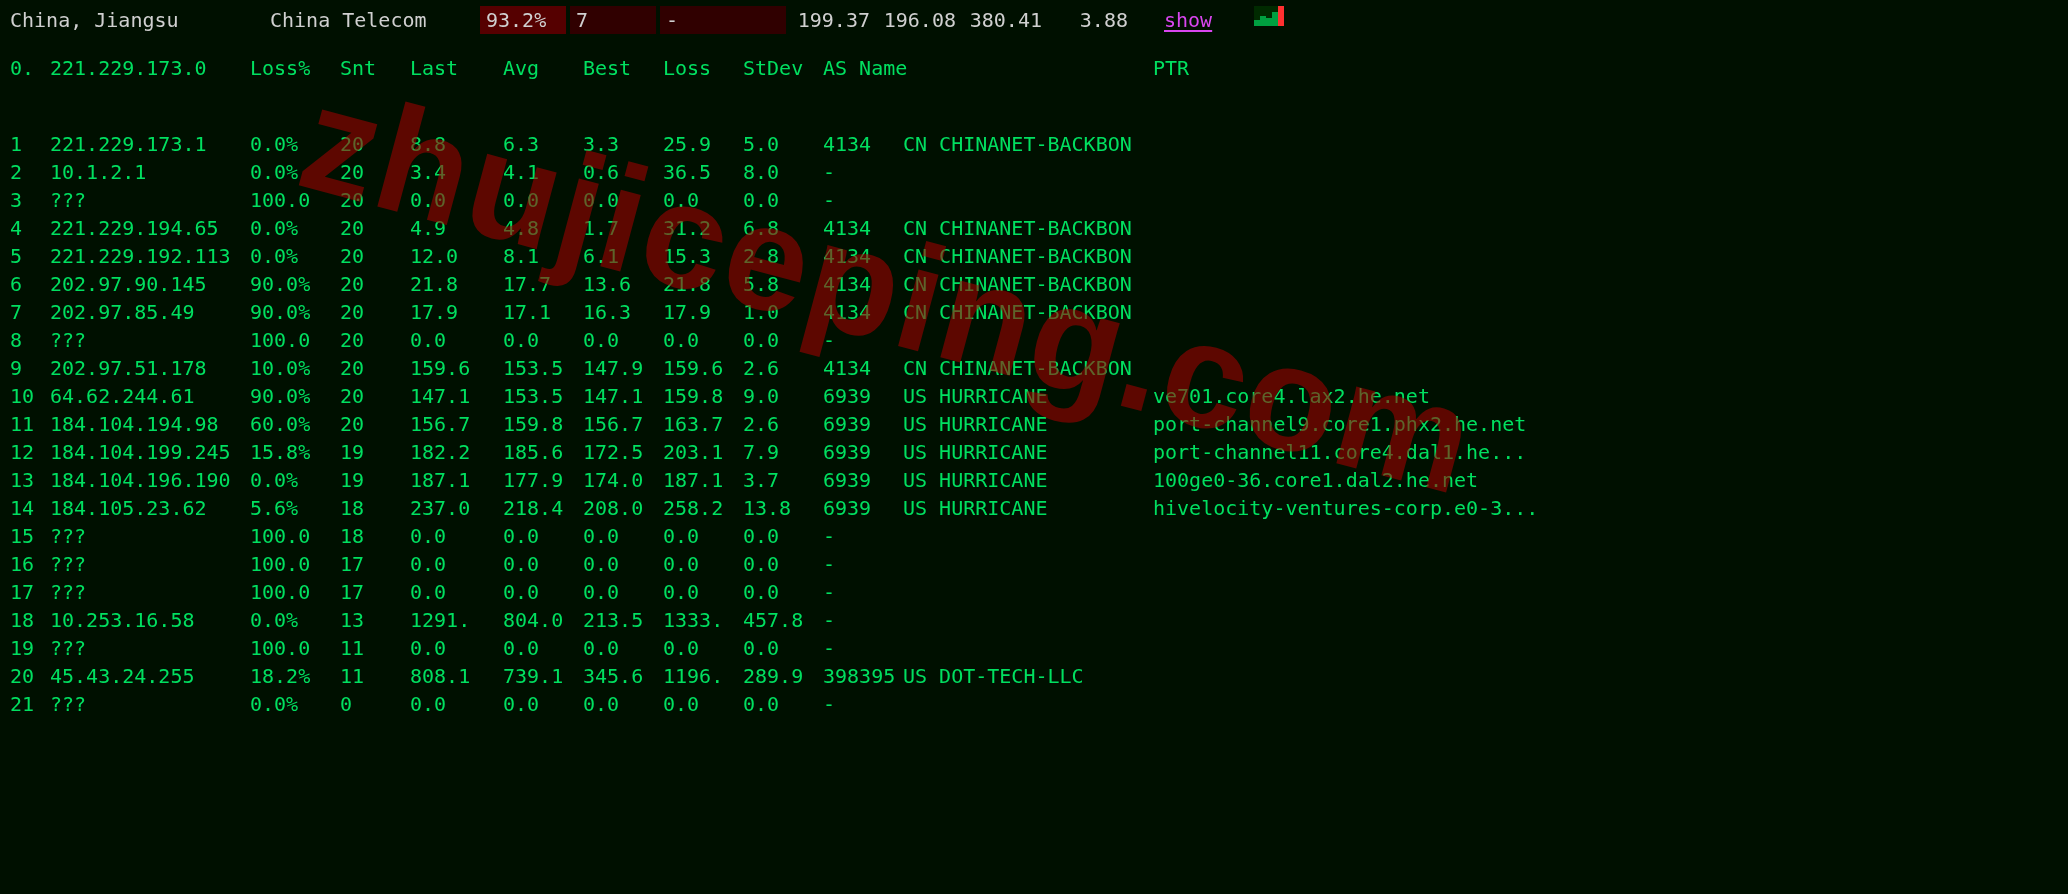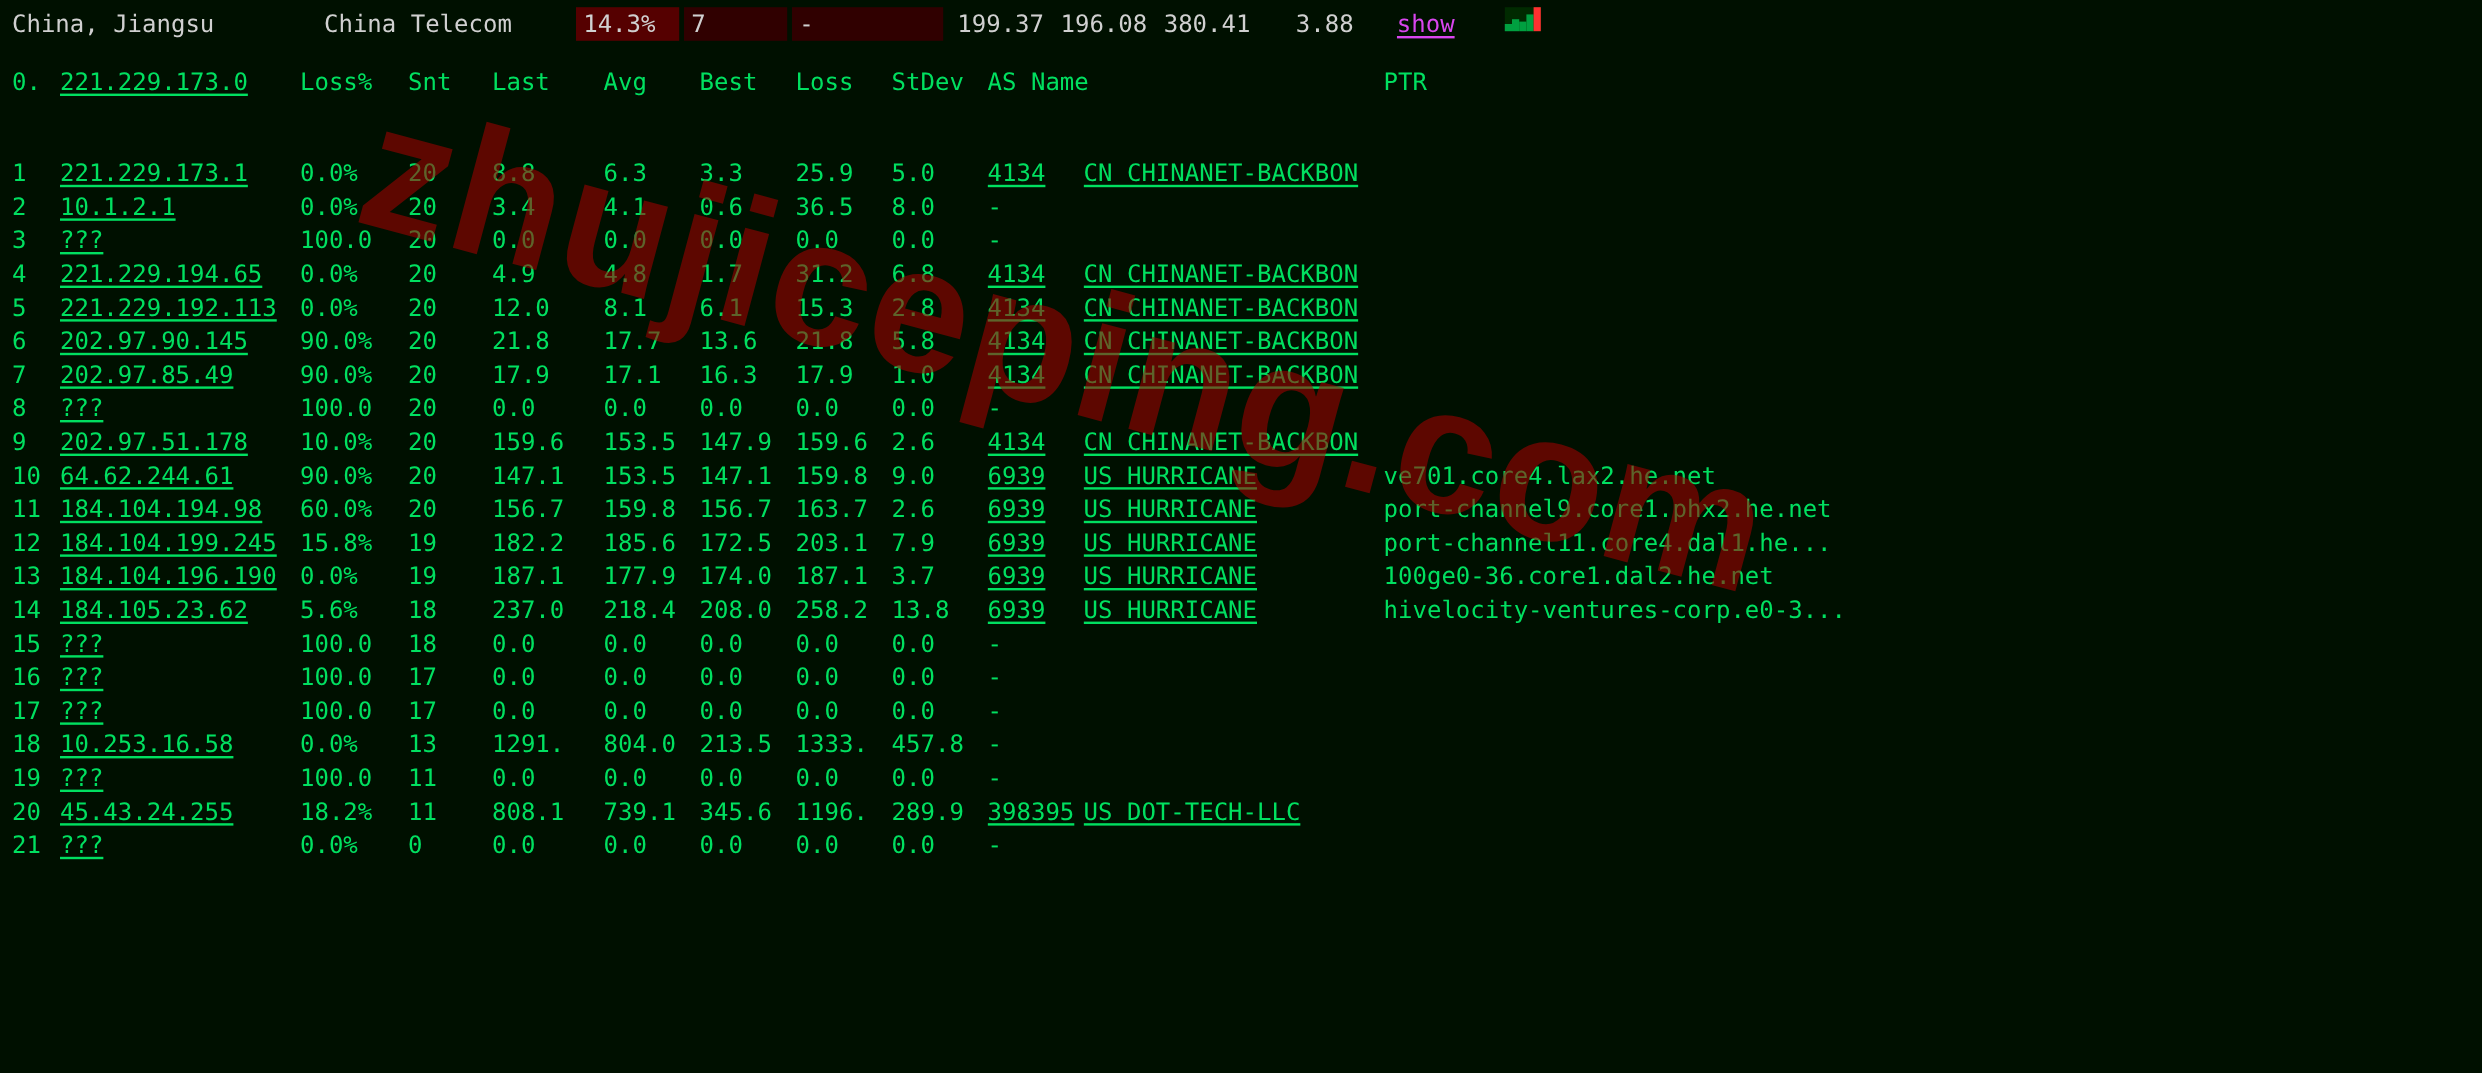--- a/index.html
+++ b/index.html
@@ -24,21 +24,21 @@
   .row {
     display: flex;
     white-space: pre;
     height: 28px;
     align-items: baseline;
   }
   .cell {
     overflow: hidden;
     white-space: pre;
   }
-  .u { text-decoration: underline; text-underline-offset: 3px; }
+  .u { text-underline-offset: 3px; }
   .hdr-loc   { width: 260px; color: #d0d0d0; }
   .hdr-isp   { width: 210px; color: #d0d0d0; }
   .hdr-loss  { width: 80px;  text-align:left; color: #d0d0d0; background:#550000; padding-left:6px; margin-right:4px;}
   .hdr-cnt   { width: 80px;  color: #d0d0d0; background:#300000; padding-left:6px; margin-right:4px;}
   .hdr-dash  { width: 120px; color: #d0d0d0; background:#300000; padding-left:6px; margin-right:4px;}
   .hdr-n     { width: 80px;  text-align:right; color: #d0d0d0; padding-right:6px;}
   .hdr-show  { width: 70px;  color:#d946ef; text-decoration: underline; text-underline-offset:3px; }
   .spark {
     display:inline-block; width:30px; height:20px; position:relative; margin-left:20px;
     background:#002a00; vertical-align:middle;
@@ -77,21 +77,21 @@
     white-space: nowrap;
   }
 </style>
 </head>
 <body>
 <div class="wrap">
 
 <div class="row">
   <span class="cell hdr-loc">China, Jiangsu</span>
   <span class="cell hdr-isp">China Telecom</span>
-  <span class="cell hdr-loss">14.3%</span>
+  <span class="cell hdr-loss">93.2%</span>
   <span class="cell hdr-cnt">7</span>
   <span class="cell hdr-dash">-</span>
   <span class="cell hdr-n">199.37</span>
   <span class="cell hdr-n">196.08</span>
   <span class="cell hdr-n">380.41</span>
   <span class="cell hdr-n">3.88</span>
   <span style="width:30px"></span>
   <span class="cell hdr-show">show</span>
   <span class="spark">
     <span class="bar" style="left:0;  height:6px;  background:#00a040;"></span>

